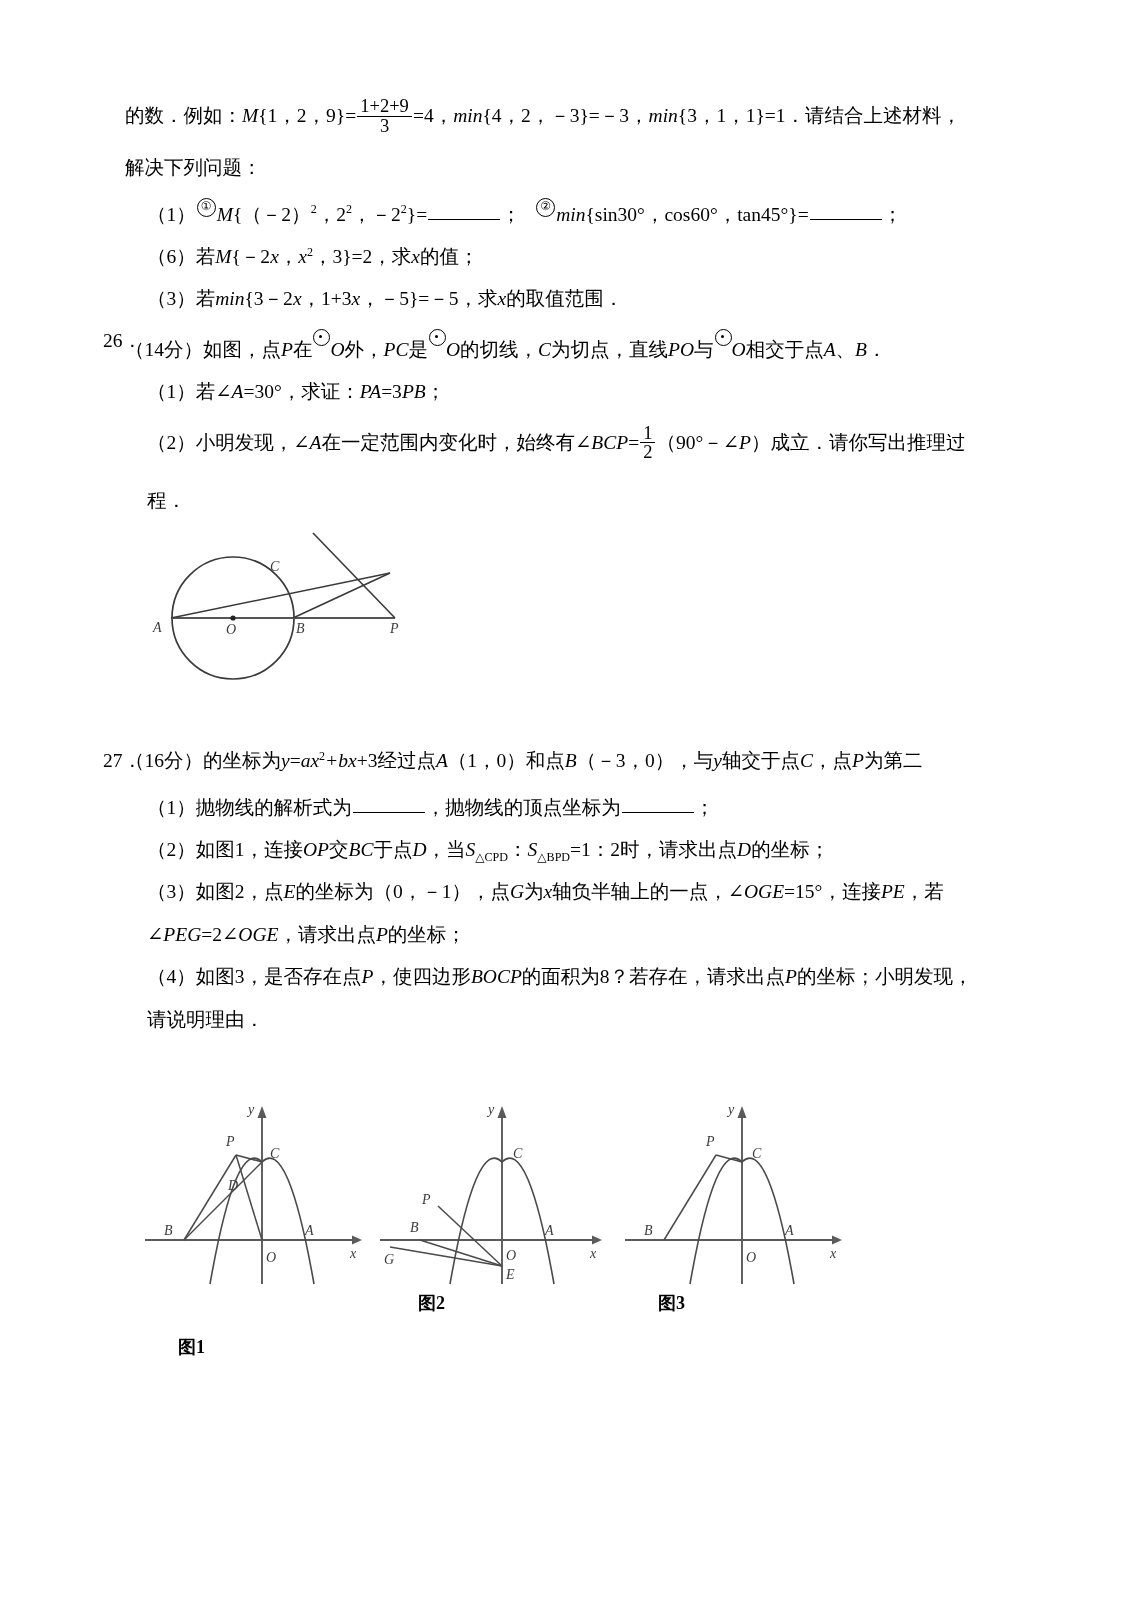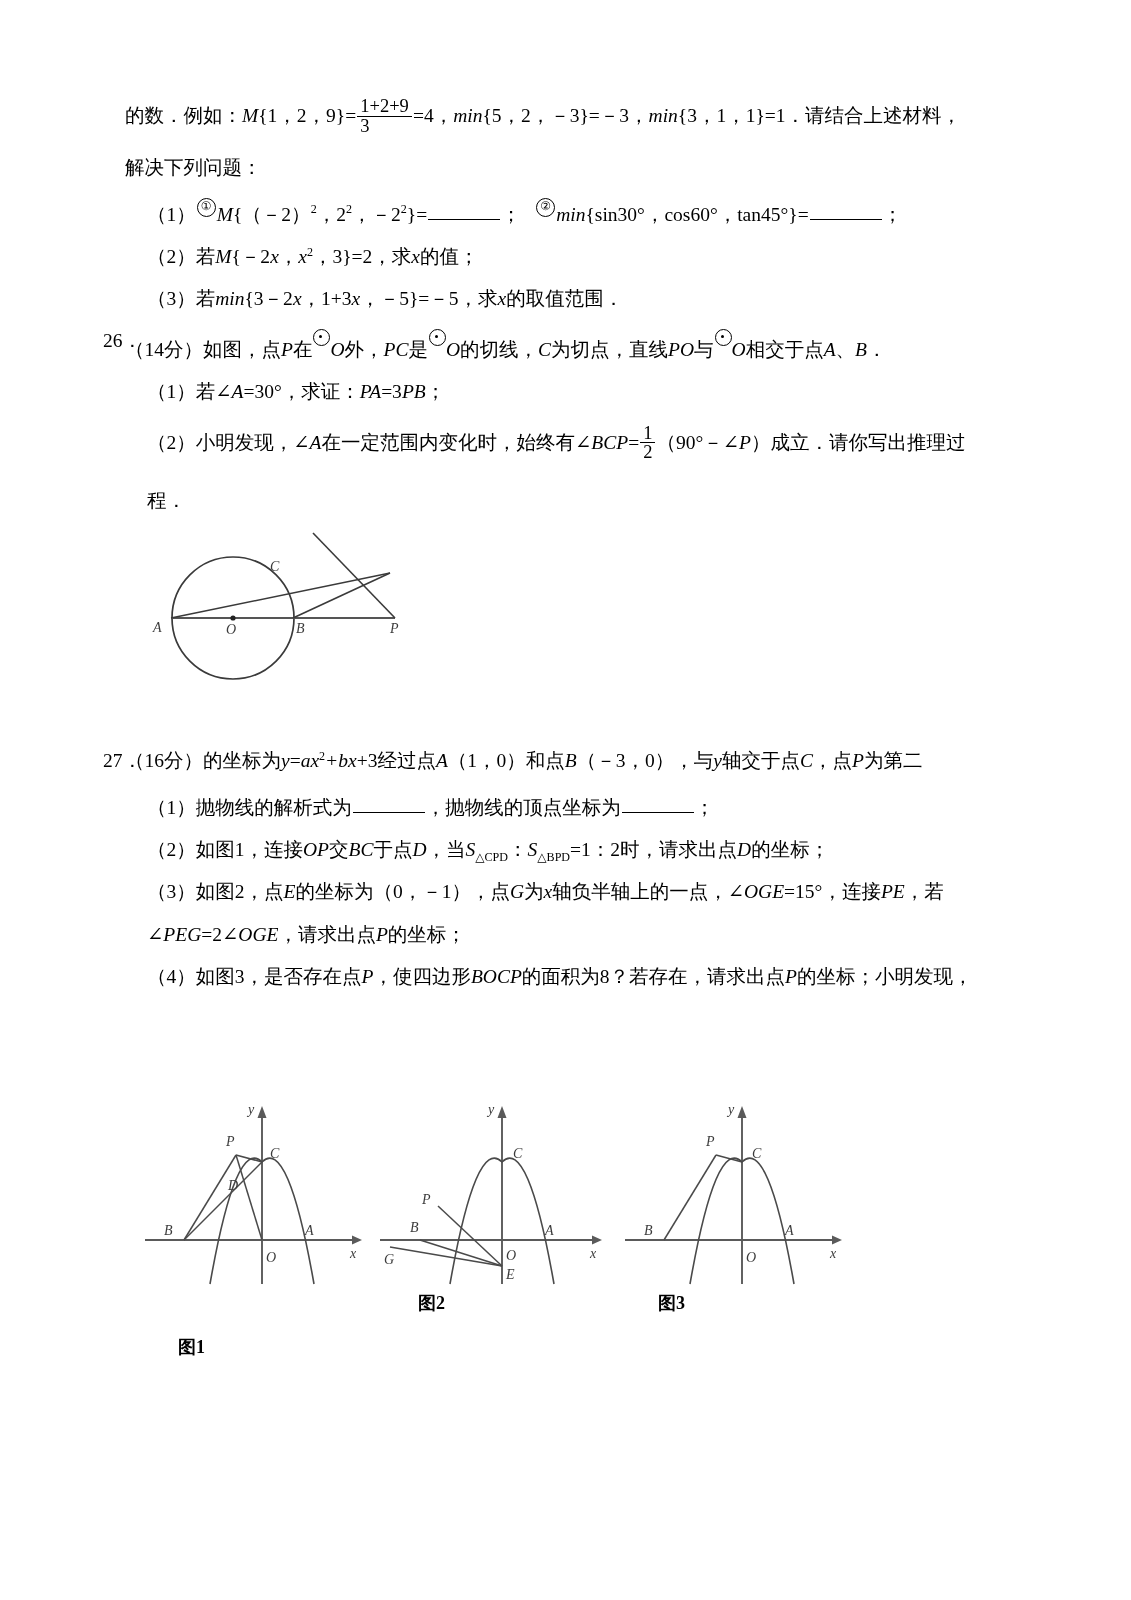--- a/index.html
+++ b/index.html
@@ -38,21 +38,21 @@
     font-style: italic;
     font-family: "Liberation Serif","DejaVu Serif", serif;
   }
   sup { font-size: 0.62em; vertical-align: super; line-height: 0; }
   sub { font-size: 0.62em; vertical-align: sub; line-height: 0; }
 
   
   .frac {
     display: inline-block;
     vertical-align: middle;
-    text-align: left;
+    text-align: center;
     font-size: 0.95em;
     line-height: 1.0;
     margin: 0 1px;
     position: relative;
     top: -1px;
   }
   .frac .num { display: block; padding: 0 3px; }
   .frac .den { display: block; border-top: 1.4px solid #000; padding: 0 3px; }
 
   .blank {
@@ -126,31 +126,31 @@
   }
 </style>
 </head>
 <body>
 
 <div class="page">
 
   <div class="content">
 
     <div class="para">
-      <span>的数．例如：</span><i>M</i><span>{1，2，9}=</span><span class="frac"><span class="num">1+2+9</span><span class="den">3</span></span><span>=4，</span><i>min</i><span>{5，2，－3}=－3，</span><i>min</i><span>{3，1，1}=1．请结合上述材料，</span>
+      <span>的数．例如：</span><i>M</i><span>{1，2，9}=</span><span class="frac"><span class="num">1+2+9</span><span class="den">3</span></span><span>=4，</span><i>min</i><span>{4，2，－3}=－3，</span><i>min</i><span>{3，1，1}=1．请结合上述材料，</span>
     </div>
 
     <div class="para">解决下列问题：</div>
 
     <div class="para sub">
       <span>（1）</span><span class="circled">①</span><i>M</i><span>{（－2）</span><sup>2</sup><span>，2</span><sup>2</sup><span>，－2</span><sup>2</sup><span>}=</span><span class="blank"></span><span>；</span>&nbsp;&nbsp;&nbsp;<span class="circled">②</span><i>min</i><span>{sin30°，cos60°，tan45°}=</span><span class="blank"></span><span>；</span>
     </div>
 
     <div class="para sub">
-      <span>（2）若</span><i>M</i><span>{－2</span><i>x</i><span>，</span><i>x</i><sup>2</sup><span>，3}=2，求</span><i>x</i><span>的值；</span>
+      <span>（6）若</span><i>M</i><span>{－2</span><i>x</i><span>，</span><i>x</i><sup>2</sup><span>，3}=2，求</span><i>x</i><span>的值；</span>
     </div>
 
     <div class="para sub">
       <span>（3）若</span><i>min</i><span>{3－2</span><i>x</i><span>，1+3</span><i>x</i><span>，－5}=－5，求</span><i>x</i><span>的取值范围．</span>
     </div>
 
     <div class="para" style="margin-top:18px; position:relative; padding-left:0;">
       <span style="position:absolute;left:-22px;">26．</span><span>（14分）</span><span>如图，点</span><i>P</i><span>在</span><span class="odot"></span><i>O</i><span>外，</span><i>PC</i><span>是</span><span class="odot"></span><i>O</i><span>的切线，</span><i>C</i><span>为切点，直线</span><i>PO</i><span>与</span><span class="odot"></span><i>O</i><span>相交于点</span><i>A</i><span>、</span><i>B</i><span>．</span>
     </div>
 
@@ -184,20 +184,21 @@
     </div>
 
     <div class="para sub">
       <span>∠</span><i>PEG</i><span>=2∠</span><i>OGE</i><span>，请求出点</span><i>P</i><span>的坐标；</span>
     </div>
 
     <div class="para sub">
       <span>（4）如图3，是否存在点</span><i>P</i><span>，使四边形</span><i>BOCP</i><span>的面积为8？若存在，请求出点</span><i>P</i><span>的坐标；小明发现，</span>
     </div>
 
+    <div class="para sub">请说明理由．</div>
 
   </div>
 
   <div class="fig-circle">
     <svg width="320" height="185" viewBox="0 0 320 185">
       <circle cx="115" cy="90" r="61" fill="none" stroke="#3a3a3a" stroke-width="1.7"></circle>
 
       <line x1="53" y1="90" x2="277" y2="90" stroke="#555" stroke-width="2.1"></line>
 
       <line x1="195" y1="5" x2="277" y2="90" stroke="#3a3a3a" stroke-width="1.6"></line>

